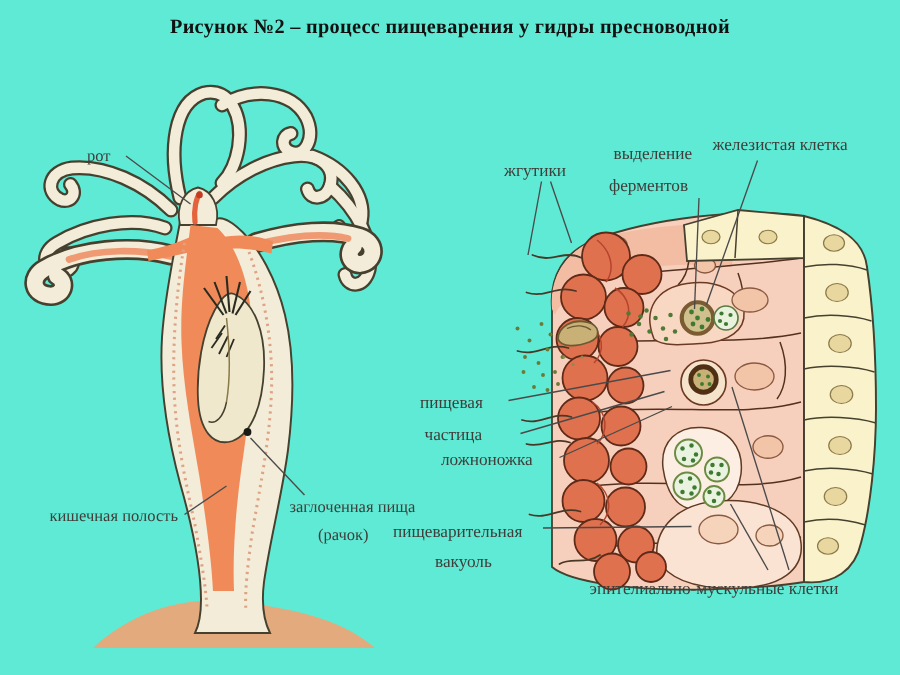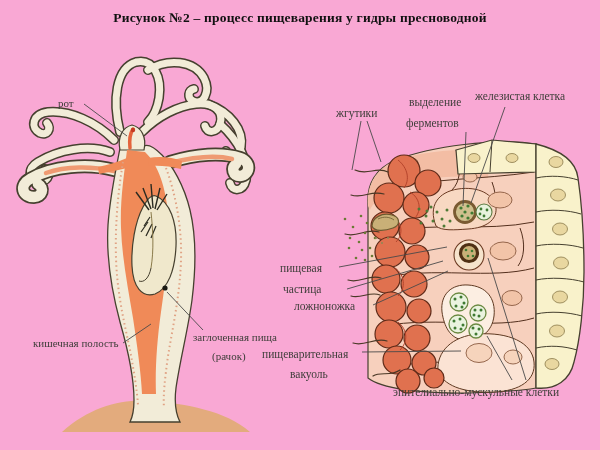--- a/index.html
+++ b/index.html
@@ -1,16 +1,16 @@
 <!DOCTYPE html>
 <html><head>
 <meta charset="utf-8">
 <style>
   html,body{margin:0;padding:0;background:#ffffff;}
-  .canvas{position:relative;width:600px;height:450px;background:#f9a8d4;overflow:hidden;
+  .canvas{position:relative;width:600px;height:450px;background:#5eead4;overflow:hidden;
           font-family:"Liberation Serif","DejaVu Serif",serif;}
   .title{position:absolute;top:10px;left:0;width:100%;text-align:center;
          font-weight:bold;font-size:13.5px;color:#111111;letter-spacing:0.2px;}
   svg{position:absolute;top:0;left:0;}
   .lbl{font-family:"Liberation Serif","DejaVu Serif",serif;font-size:11.5px;fill:#3f3e3a;}
   .lbl-sm{font-family:"Liberation Serif","DejaVu Serif",serif;font-size:11px;fill:#3f3e3a;}
   .tube-o{fill:none;stroke:#46402f;stroke-width:10;stroke-linecap:round;}
   .tube-i{fill:none;stroke:#f2ecd8;stroke-width:7;stroke-linecap:round;}
   .arm-o{fill:none;stroke:#46402f;stroke-width:14;stroke-linecap:round;}
   .arm-i{fill:none;stroke:#f2ecd8;stroke-width:10.5;stroke-linecap:round;}

